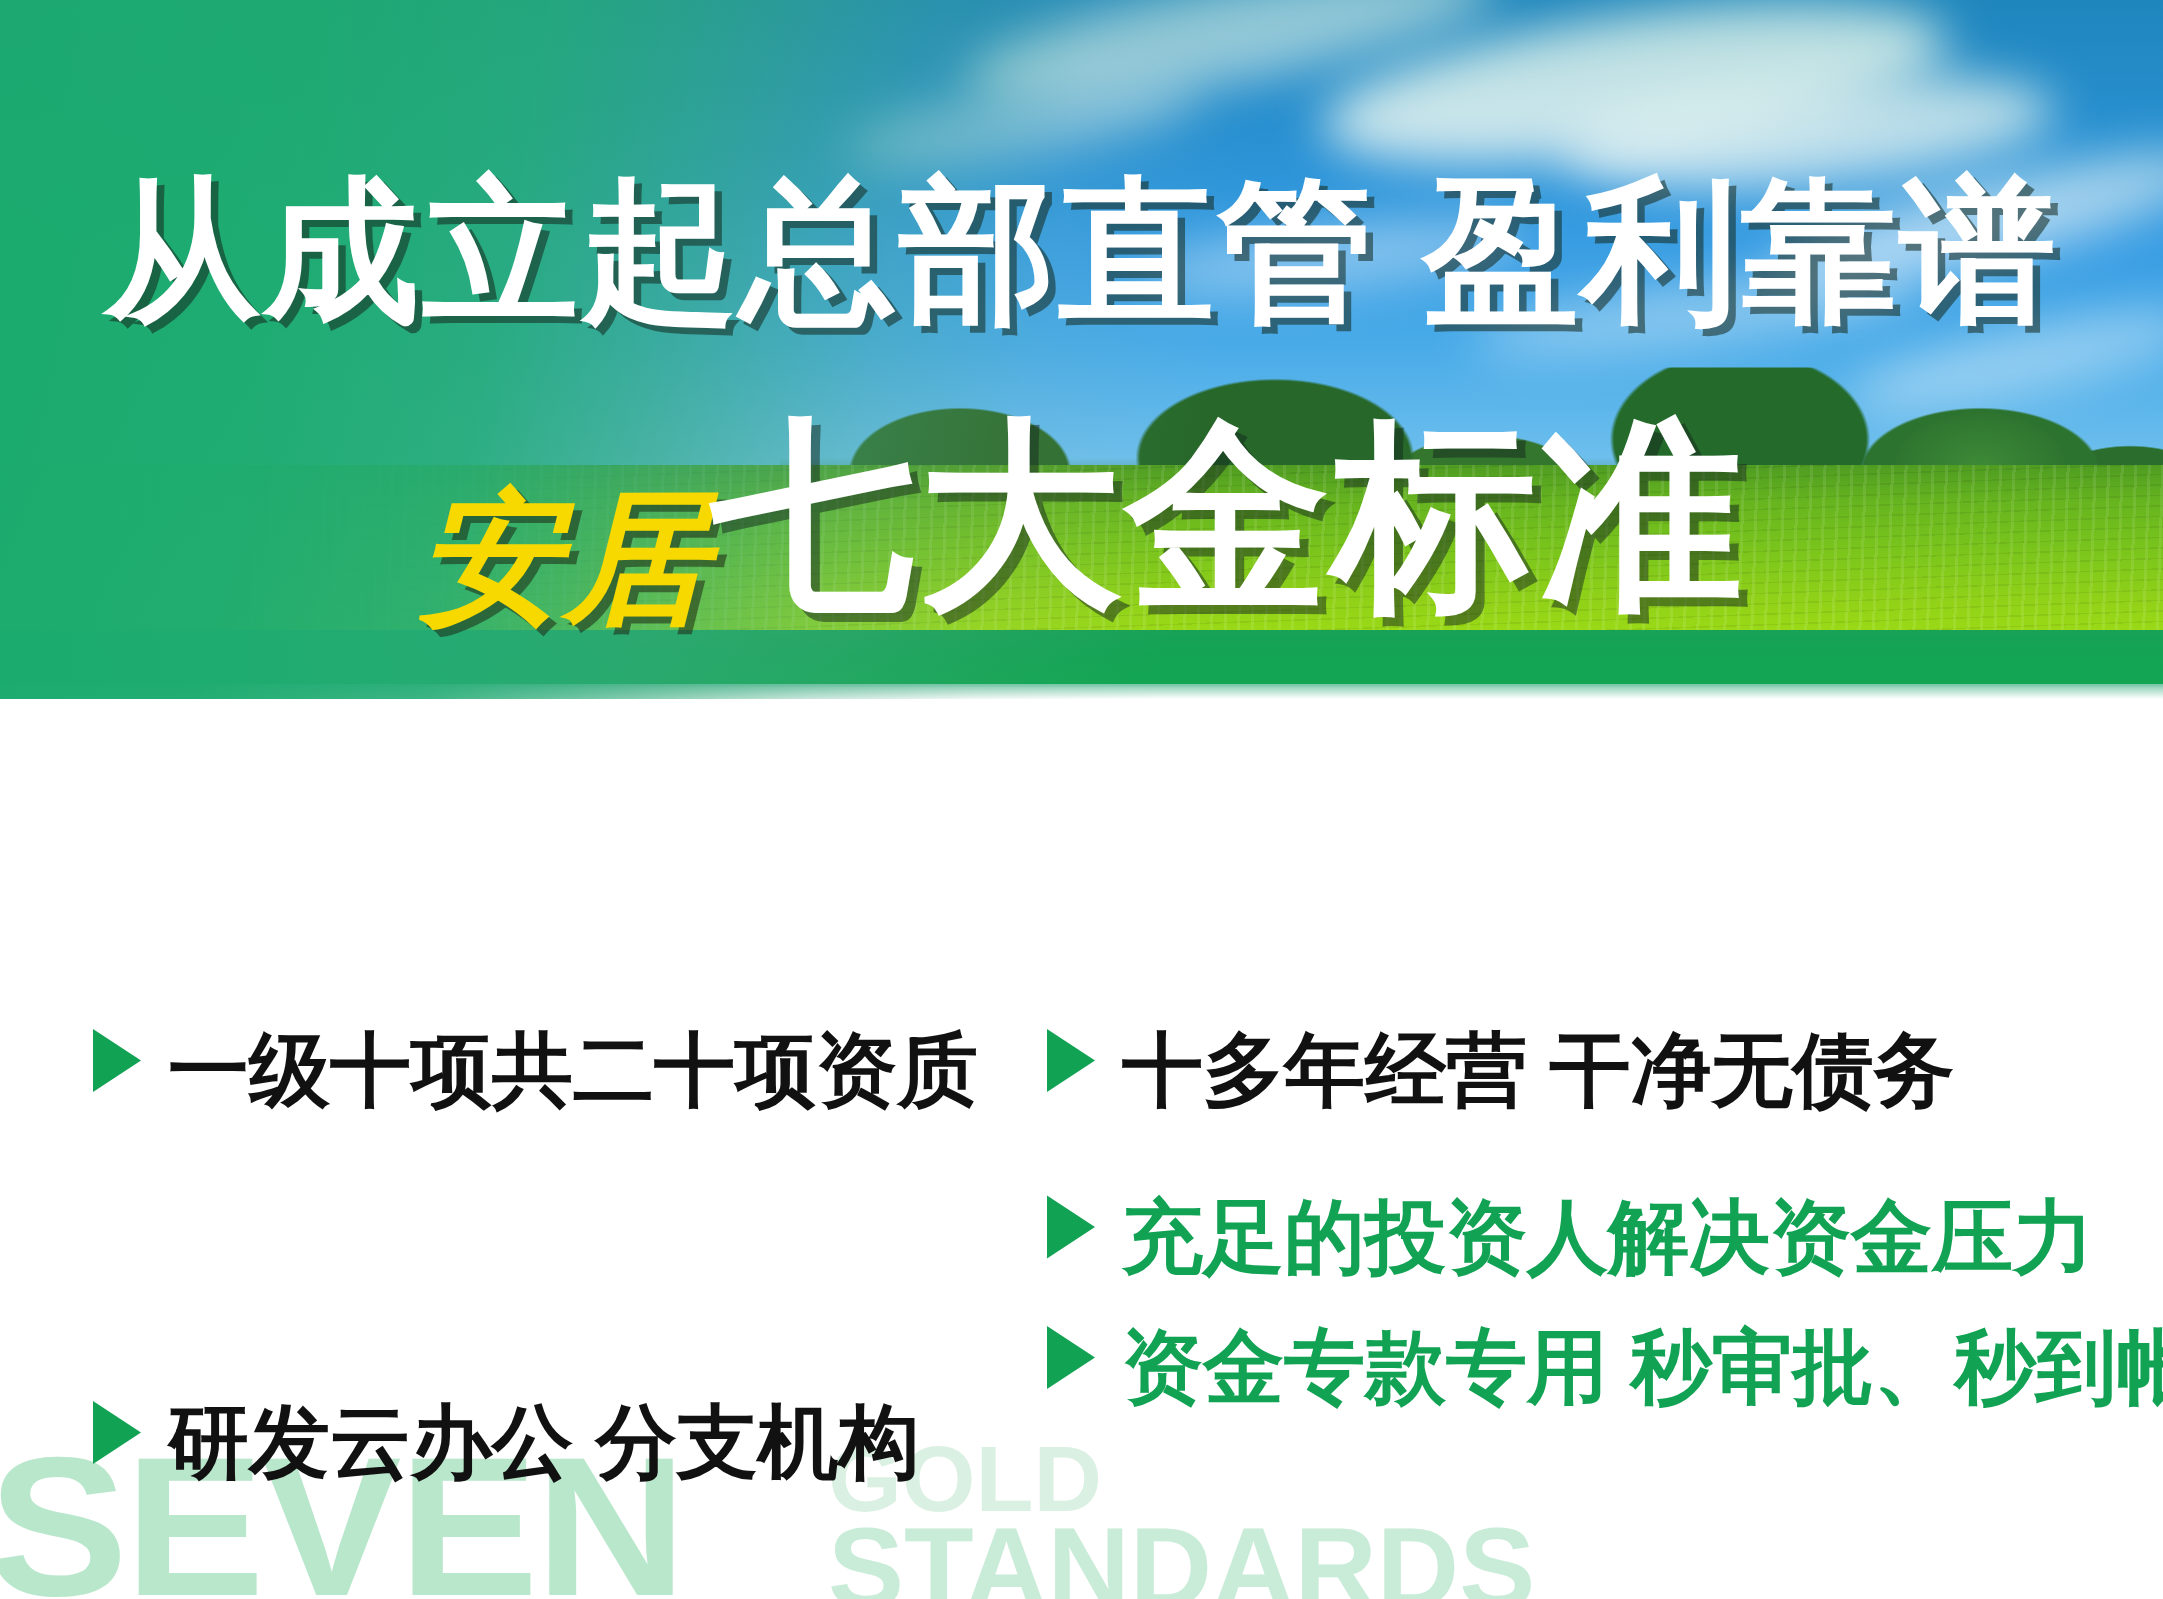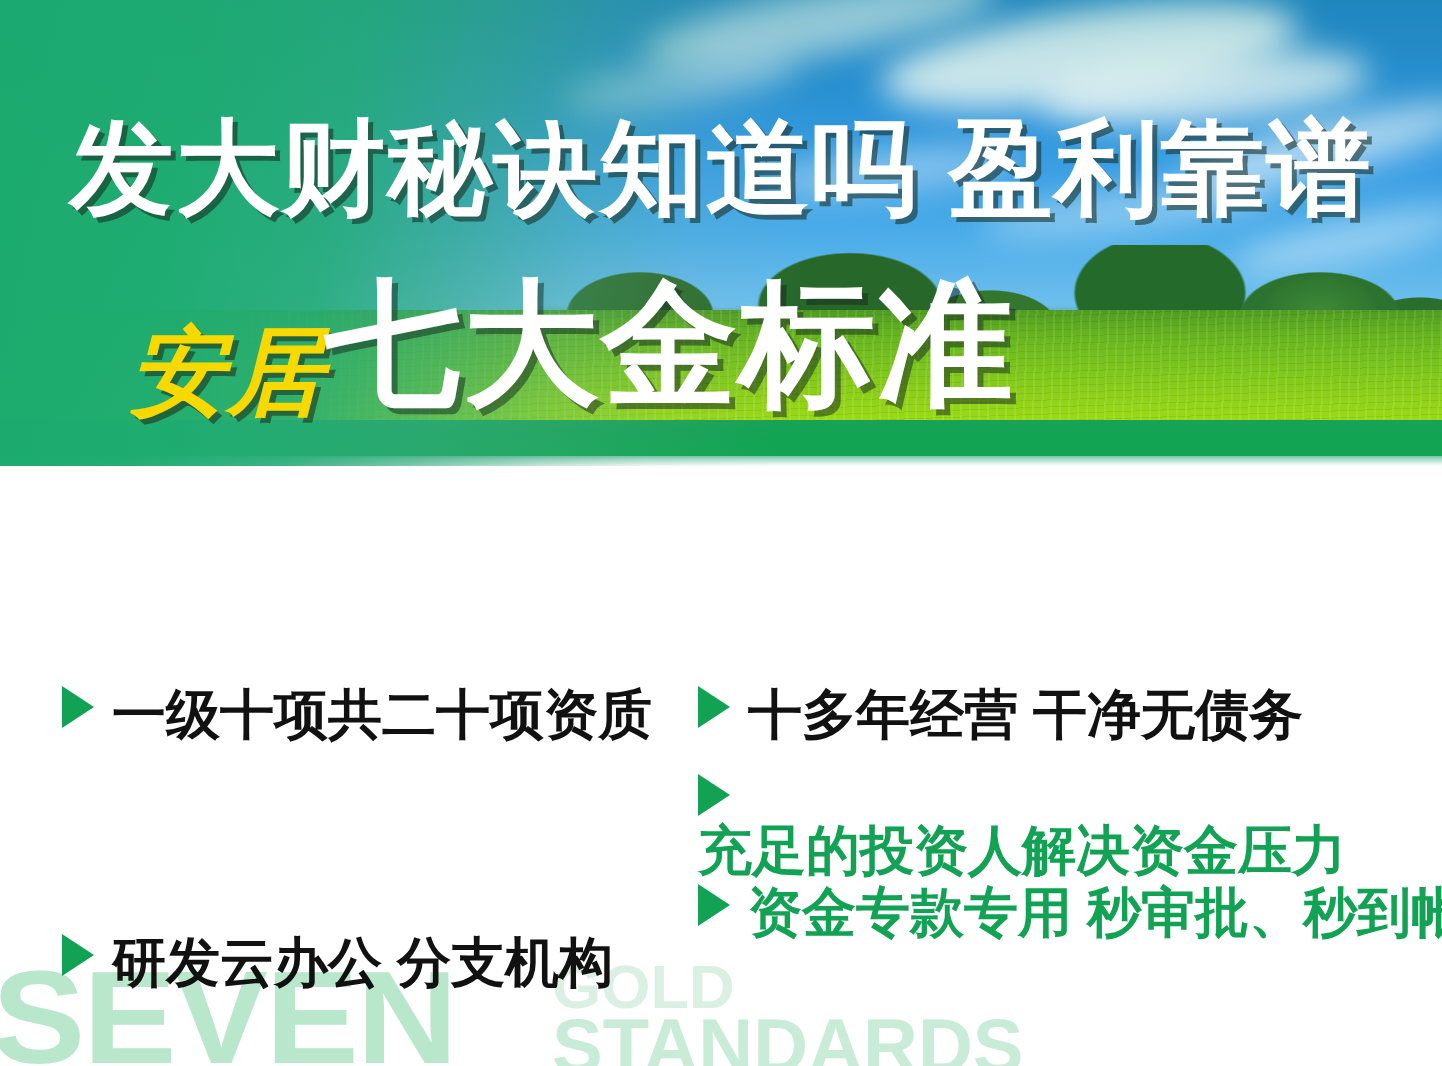--- a/index.html
+++ b/index.html
@@ -164,21 +164,21 @@
     line-height: 1;
     font-weight: bold;
     color: #ffffff;
     letter-spacing: 2px;
     text-shadow: 5px 5px 0 rgba(20,40,30,.55);
     white-space: nowrap;
   }
   .subline {
     position: absolute;
     left: 0; top: 276px;
-    width: 1144px;
+    width: 1442px;
     text-align: center;
     line-height: 1;
     white-space: nowrap;
   }
   .subline .brand {
     font-size: 96px;
     font-weight: bold;
     font-style: italic;
     color: #f7d900;
     text-shadow: 5px 5px 0 rgba(30,40,20,.55);
@@ -292,21 +292,21 @@
   }
   .btxt.green { color: #12a254; }
   .hl { color: #12a254; }
 
   
   .b-l1 { left: 62px;  top: 20px;  }
   .b-l2 { left: 62px;  top: 118px; }
   .b-l3 { left: 62px;  top: 268px; }
   
   .b-r1 { left: 698px; top: 20px;  }
-  .b-r2 { left: 698px; top: 108px; flex-direction: column; }
+  .b-r2 { left: 698px; top: 131px; }
   .b-r3 { left: 698px; top: 218px; }
 
   
   .cta {
     position: absolute;
     left: 1056px;
     top: 972px;
     display: flex;
     align-items: center;
     white-space: nowrap;
@@ -346,21 +346,21 @@
     <div class="tree-big"></div>
 
     <div class="grass"></div>
     <div class="grass-texture"></div>
     <div class="green-band"></div>
     <div class="green-band-fade"></div>
 
     <div class="hero-wash"></div>
     <div class="hero-wash-top"></div>
 
-    <div class="headline">发大财秘诀知道吗 盈利靠谱</div>
+    <div class="headline">从成立起总部直管 盈利靠谱</div>
 
     <div class="subline">
       <span class="brand">安居</span><span class="big">七大金标准</span>
     </div>
   </div>
 
 
   <div class="watermark">
     <div class="wm-seven">SEVEN</div>
     <div class="wm-gold">GOLD</div>

